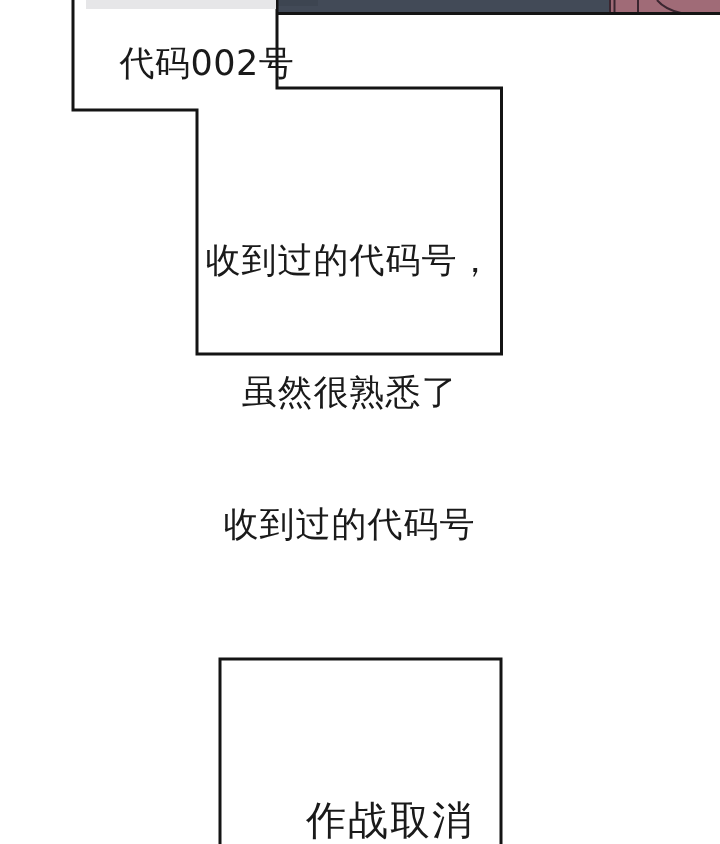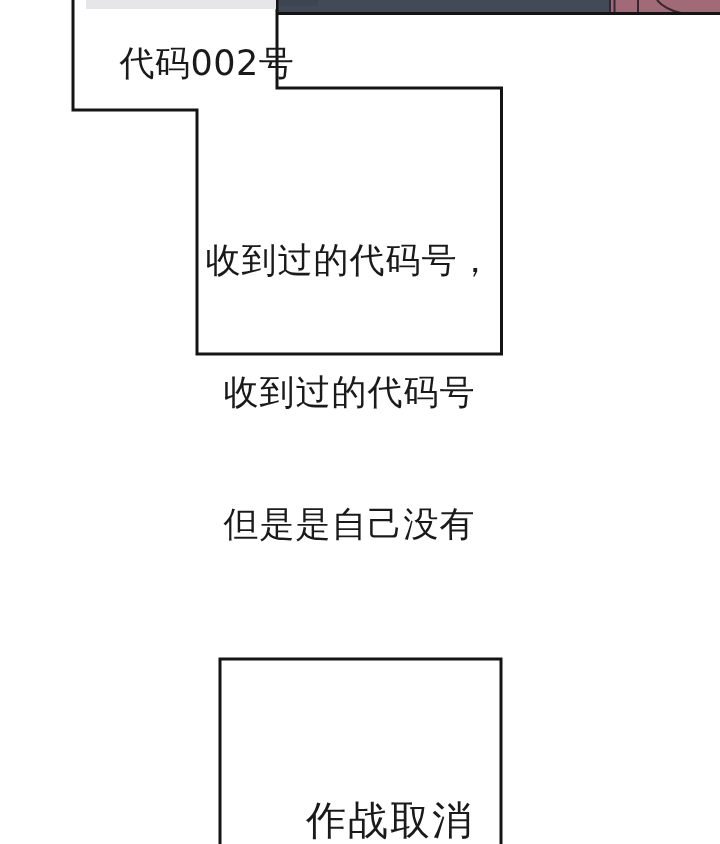--- a/index.html
+++ b/index.html
@@ -91,21 +91,21 @@
 
     <path d="M 220 844 L 220 659 L 501 659 L 501 844" class="bubble-shape"></path>
   </svg>
 
   <div class="txt" id="code-text">
     <span>代码002号</span>
   </div>
 
   <div class="txt" id="thought-text">
     <span class="thought-line">收到过的代码号，</span>
+    <span class="thought-line">虽然很熟悉了</span>
     <span class="thought-line">收到过的代码号</span>
-    <span class="thought-line">但是是自己没有</span>
   </div>
 
   <div class="txt" id="operation-text">
     <span>作战取消</span>
   </div>
 
 </div>
 
 </body></html>

